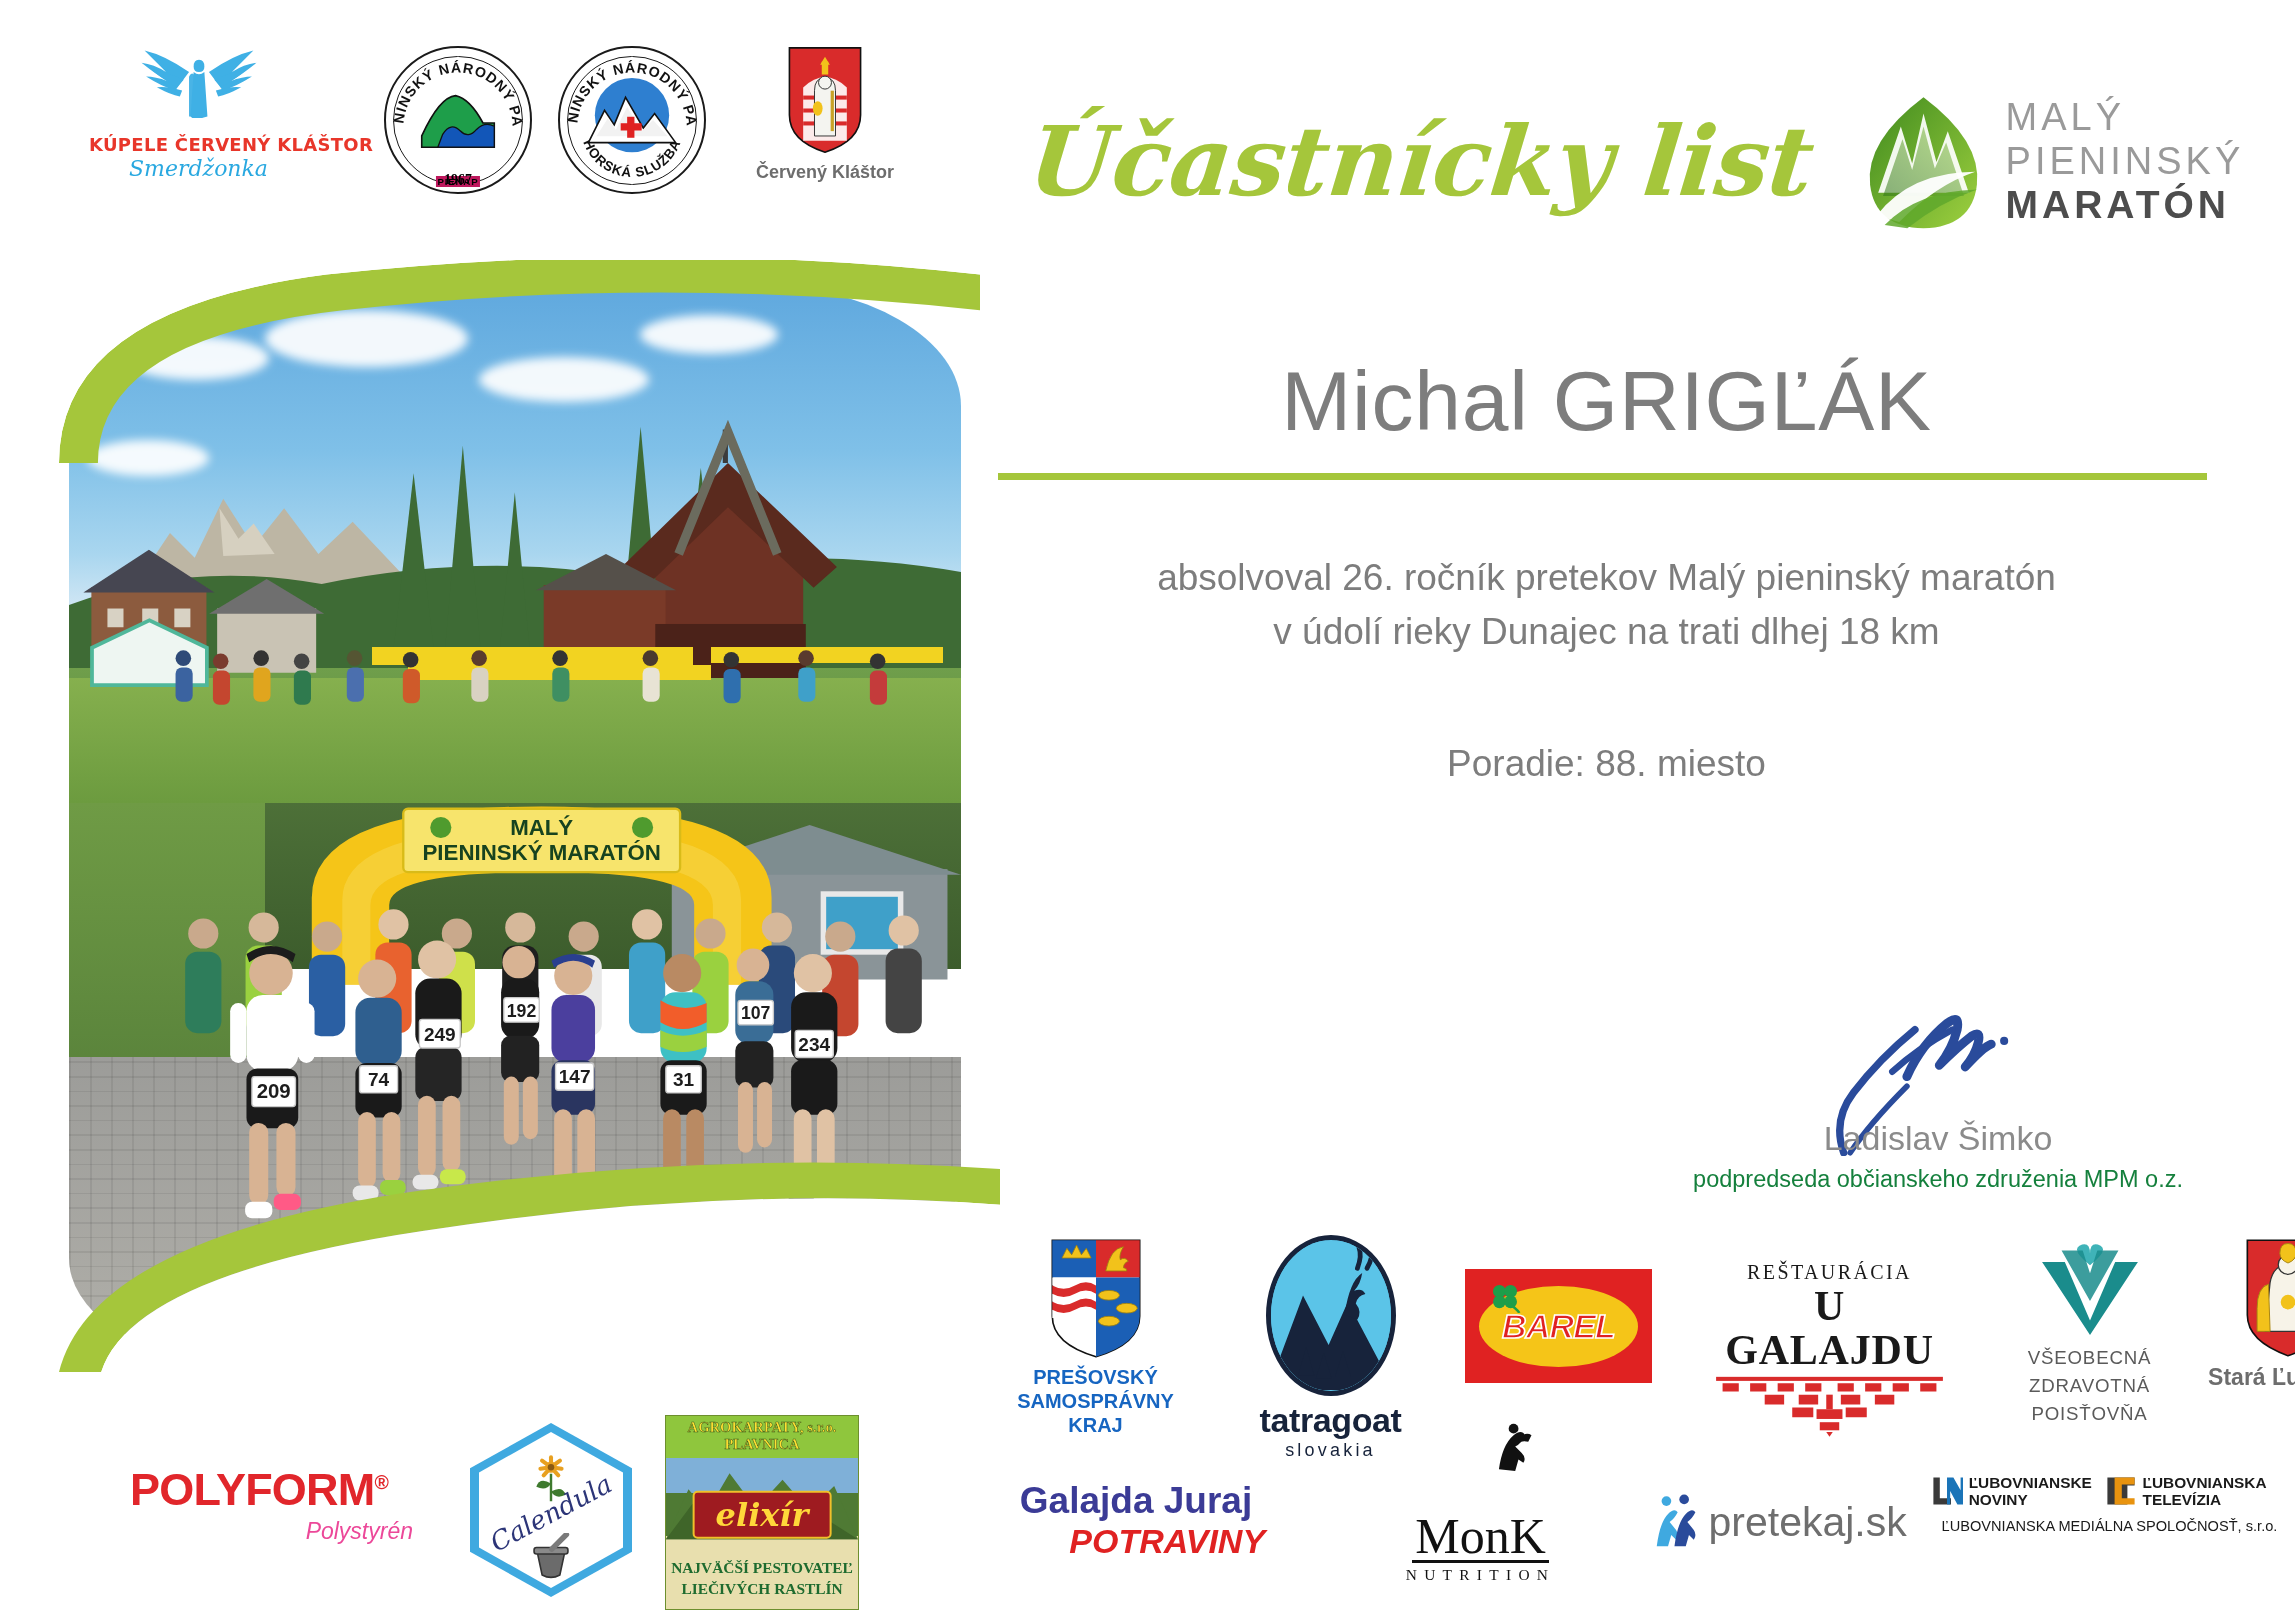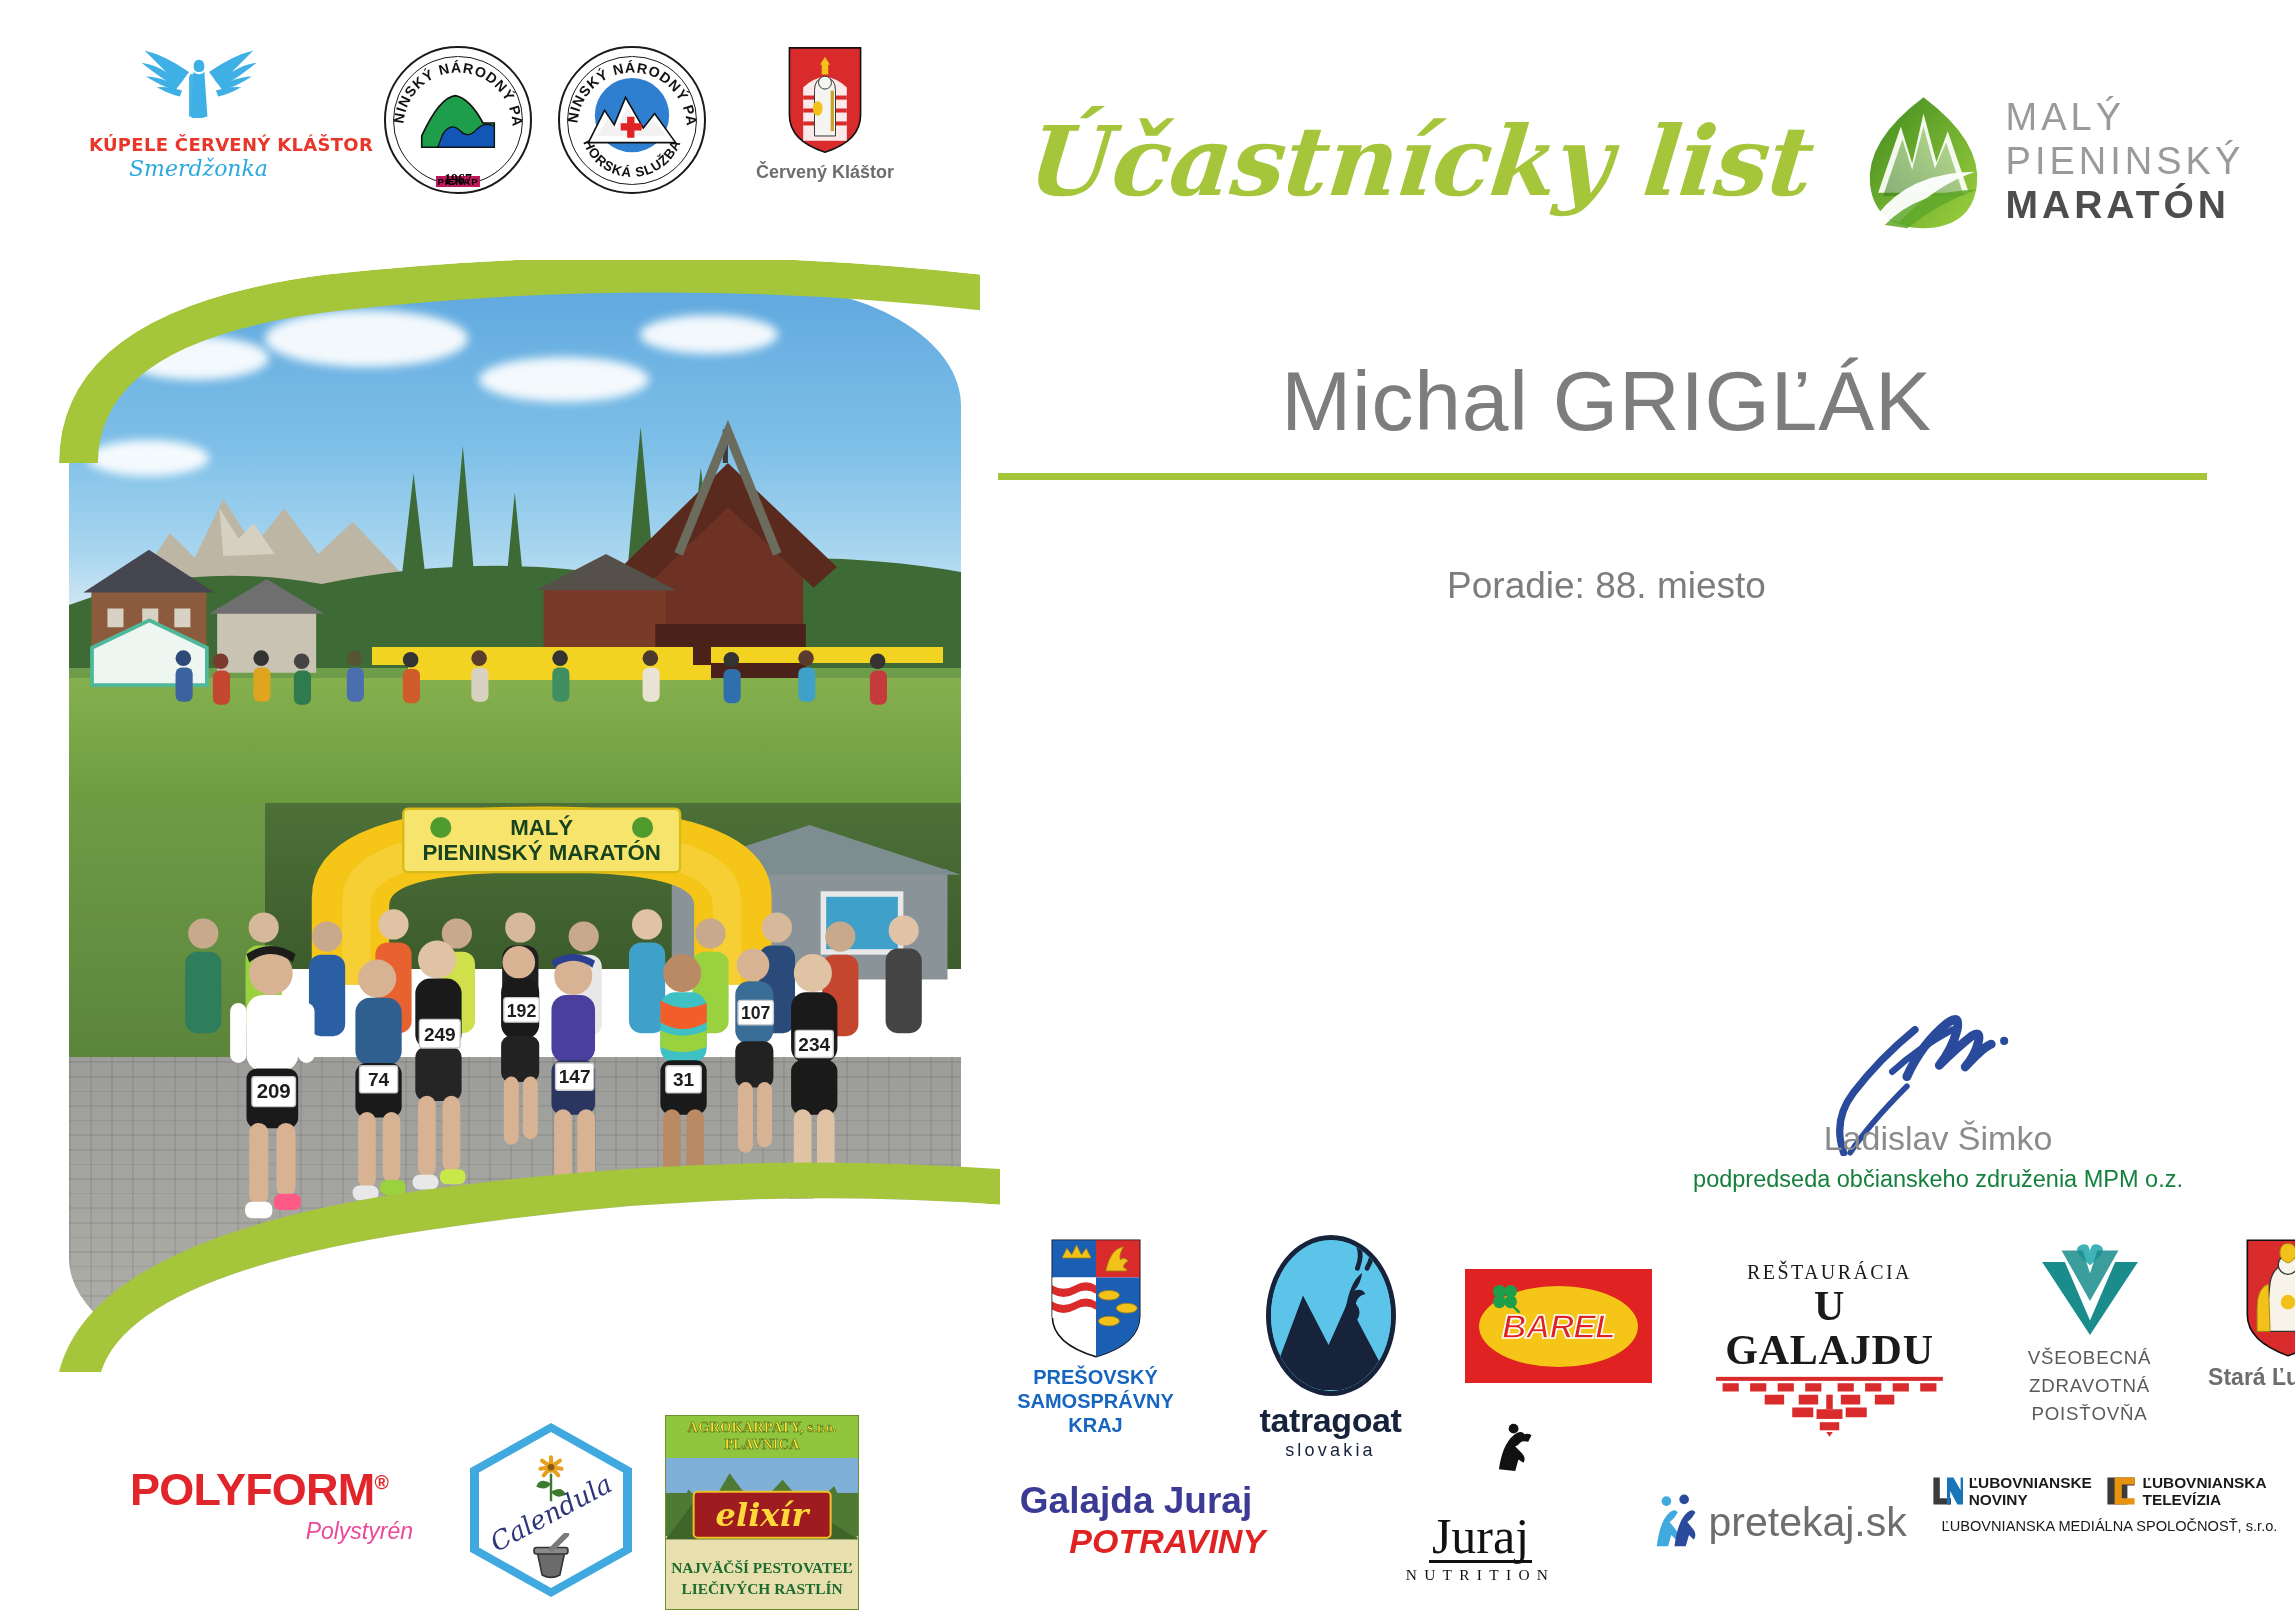--- a/index.html
+++ b/index.html
@@ -583,20 +583,24 @@
   </svg>
   <svg class="sw-bot-out" viewBox="0 0 1160 260" preserveAspectRatio="none">
     <path d="M0 260 Q40 100 420 40 Q800 -16 1160 10 L1160 54 Q820 28 450 86 Q90 140 52 260Z" fill="#A5C63B"></path>
     <path d="M0 260 L52 260 Q90 140 450 86 Q820 28 1160 54 L1160 260Z" fill="#ffffff"></path>
   </svg>
 </div>
 
 <div class="rc">
   <div class="rc-name">Michal GRIGĽÁK</div>
   <div class="rc-rule"></div>
+  <div class="rc-desc">
+    <div>absolvoval 26. ročník pretekov Malý pieninský maratón</div>
+    <div>v údolí rieky Dunajec na trati dlhej 18 km</div>
+  </div>
   <div class="rc-stats">
     <div>Poradie: 88. miesto</div>
   </div>
 </div>
 
 <div class="sig-wrap">
   <svg class="sig-svg" width="381" height="154" viewBox="0 0 470 190">
     <g fill="none" stroke="#2A4B9B" stroke-linecap="round" stroke-linejoin="round">
       <path d="M118 186 Q104 146 130 112 Q162 70 206 34" stroke-width="9"></path>
       <path d="M196 92 Q214 52 246 26 Q262 14 258 34 Q252 58 236 78 Q258 56 276 42 Q288 34 284 50 Q280 66 268 80 Q290 56 300 52" stroke-width="11"></path>
@@ -781,21 +785,21 @@
 
   <div class="sp monk">
     <svg style="position:absolute;left:122px;top:-44px;width:57px;height:54px" viewBox="0 0 70 66">
       <g fill="#111">
         <circle cx="40" cy="8" r="6"></circle>
         <path d="M22 58 q4 -30 18 -42 q10 -8 14 0 q-4 10 -12 14 l8 8 q6 6 2 12 l-6 -4 l-4 14Z"></path>
         <path d="M46 18 q10 -6 16 -2 l-4 8 q-8 -2 -12 2Z"></path>
       </g>
     </svg>
     <div class="monk-fig"></div>
-    <div class="monk-w">Juraj</div>
+    <div class="monk-w">MonK</div>
     <div class="monk-s">NUTRITION</div>
   </div>
 
   <div class="sp pretekaj">
     <svg style="width:47px;height:58px;flex:0 0 auto" viewBox="0 0 58 72">
       <g fill="#3FA9E0">
         <circle cx="14" cy="10" r="6"></circle>
         <path d="M2 66 q4 -30 14 -40 q8 -8 12 -2 q-4 8 -10 12 l8 10 q4 6 0 12 l-6 -6 l-4 14Z"></path>
       </g>
       <g fill="#2A4B9B">

